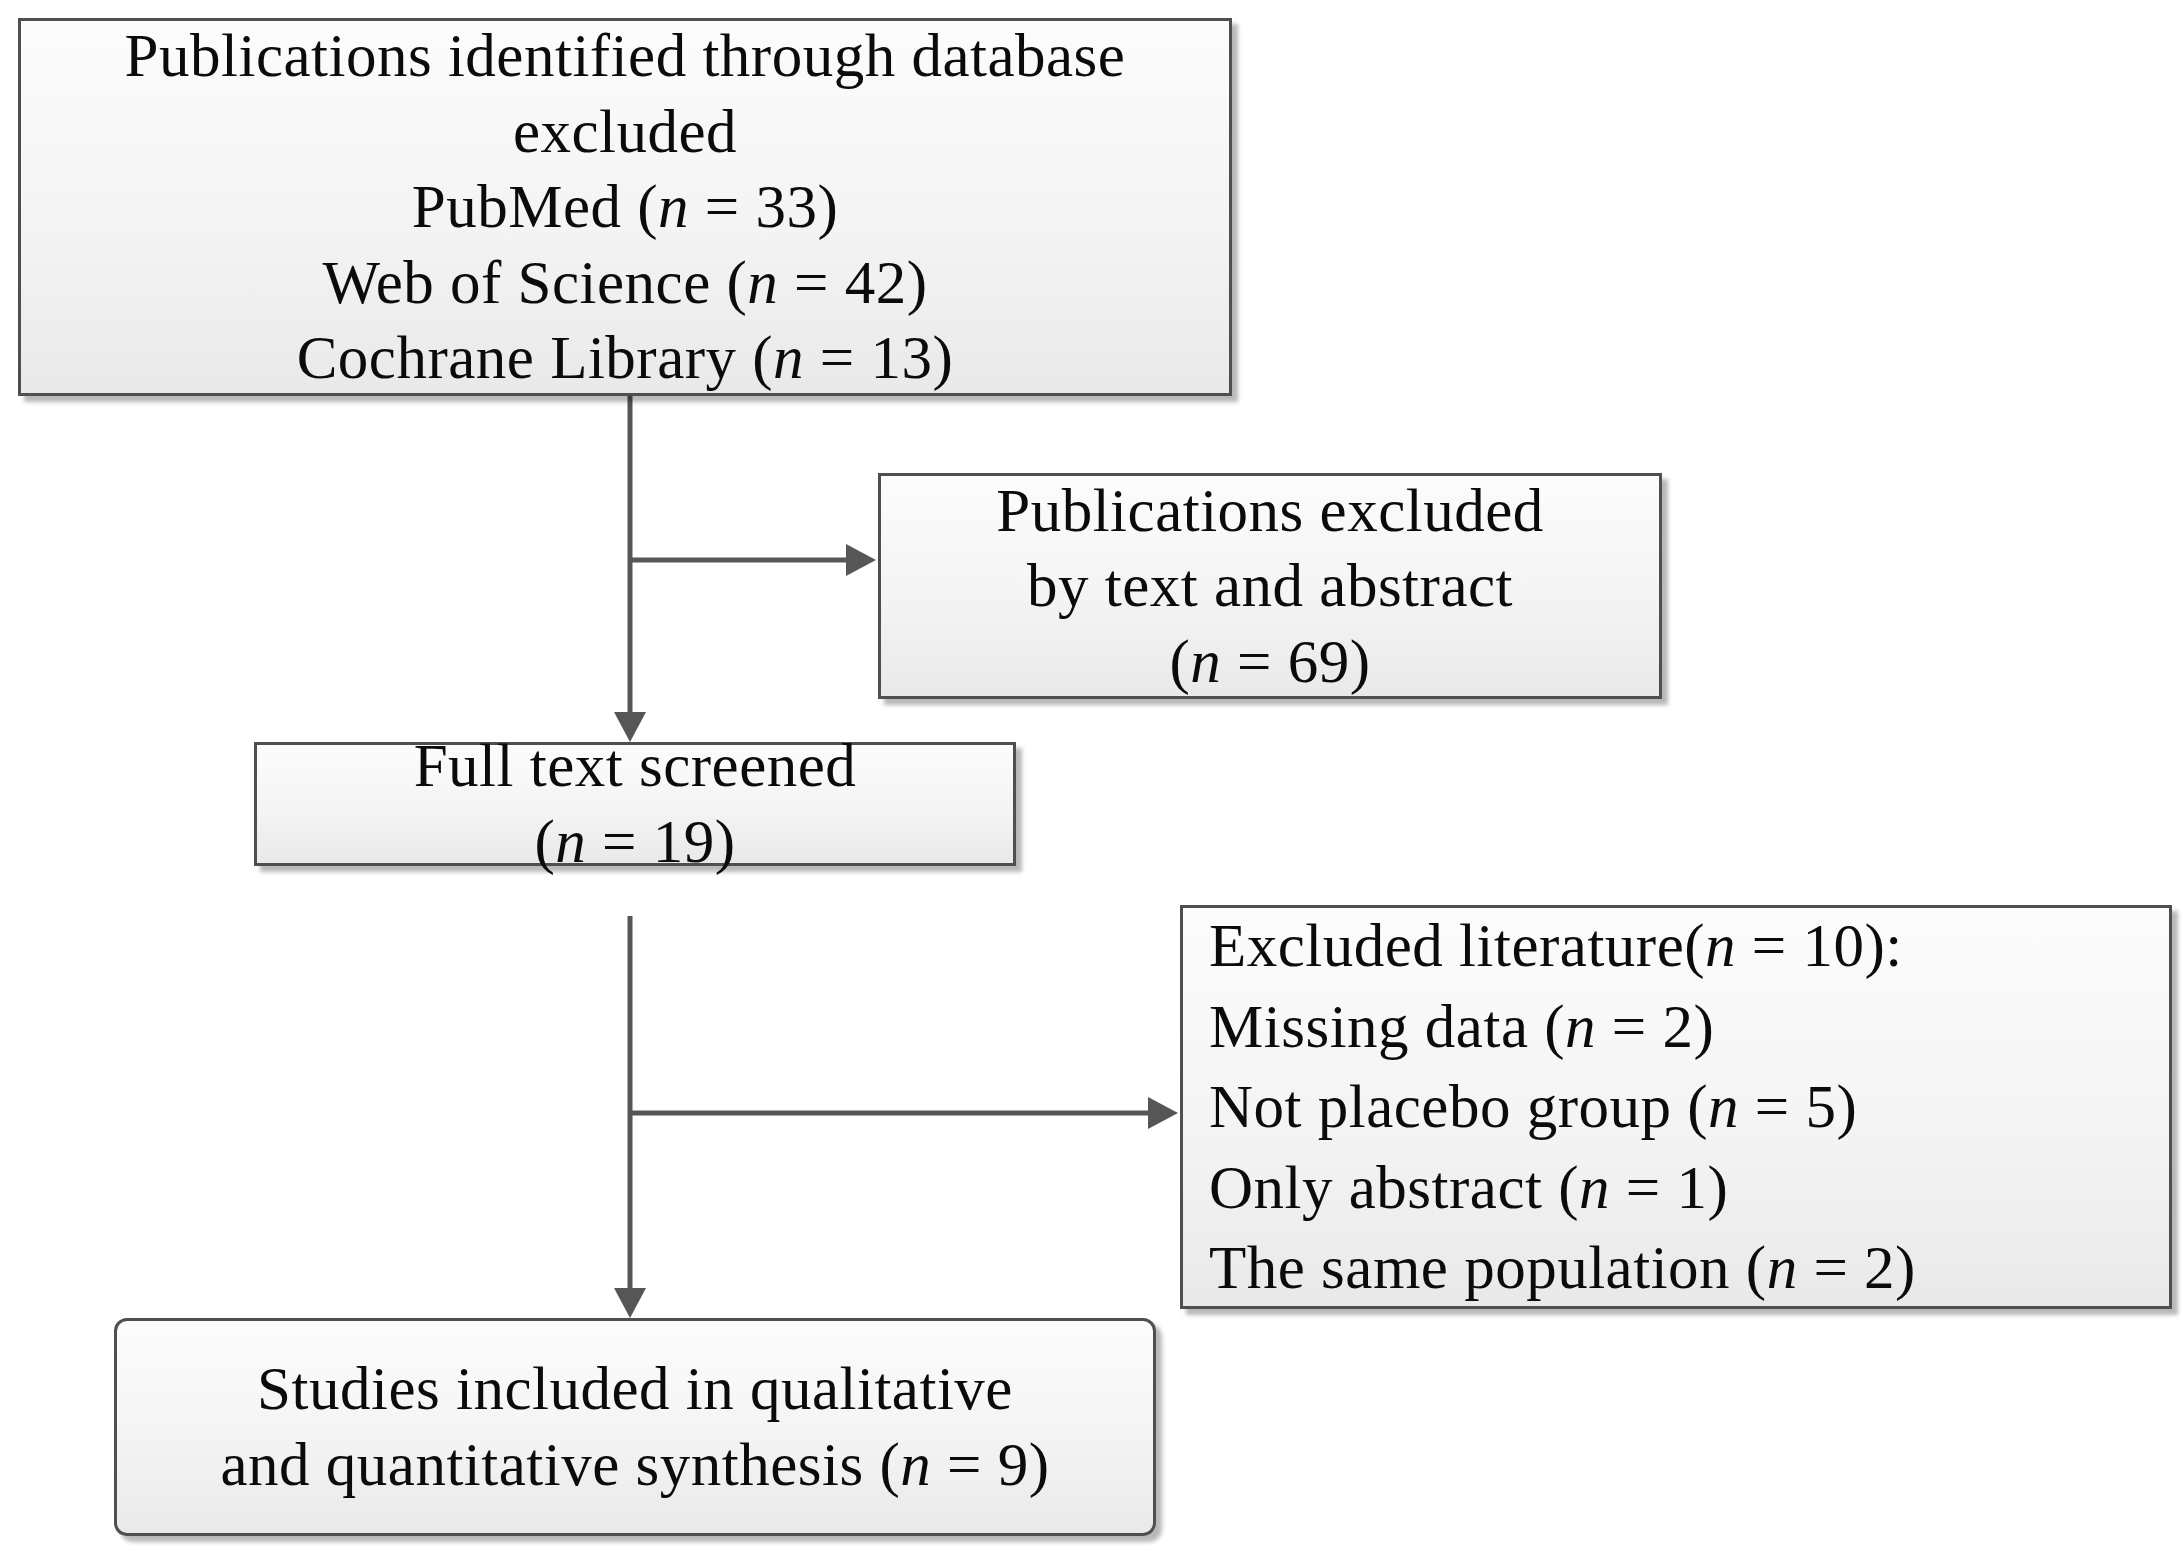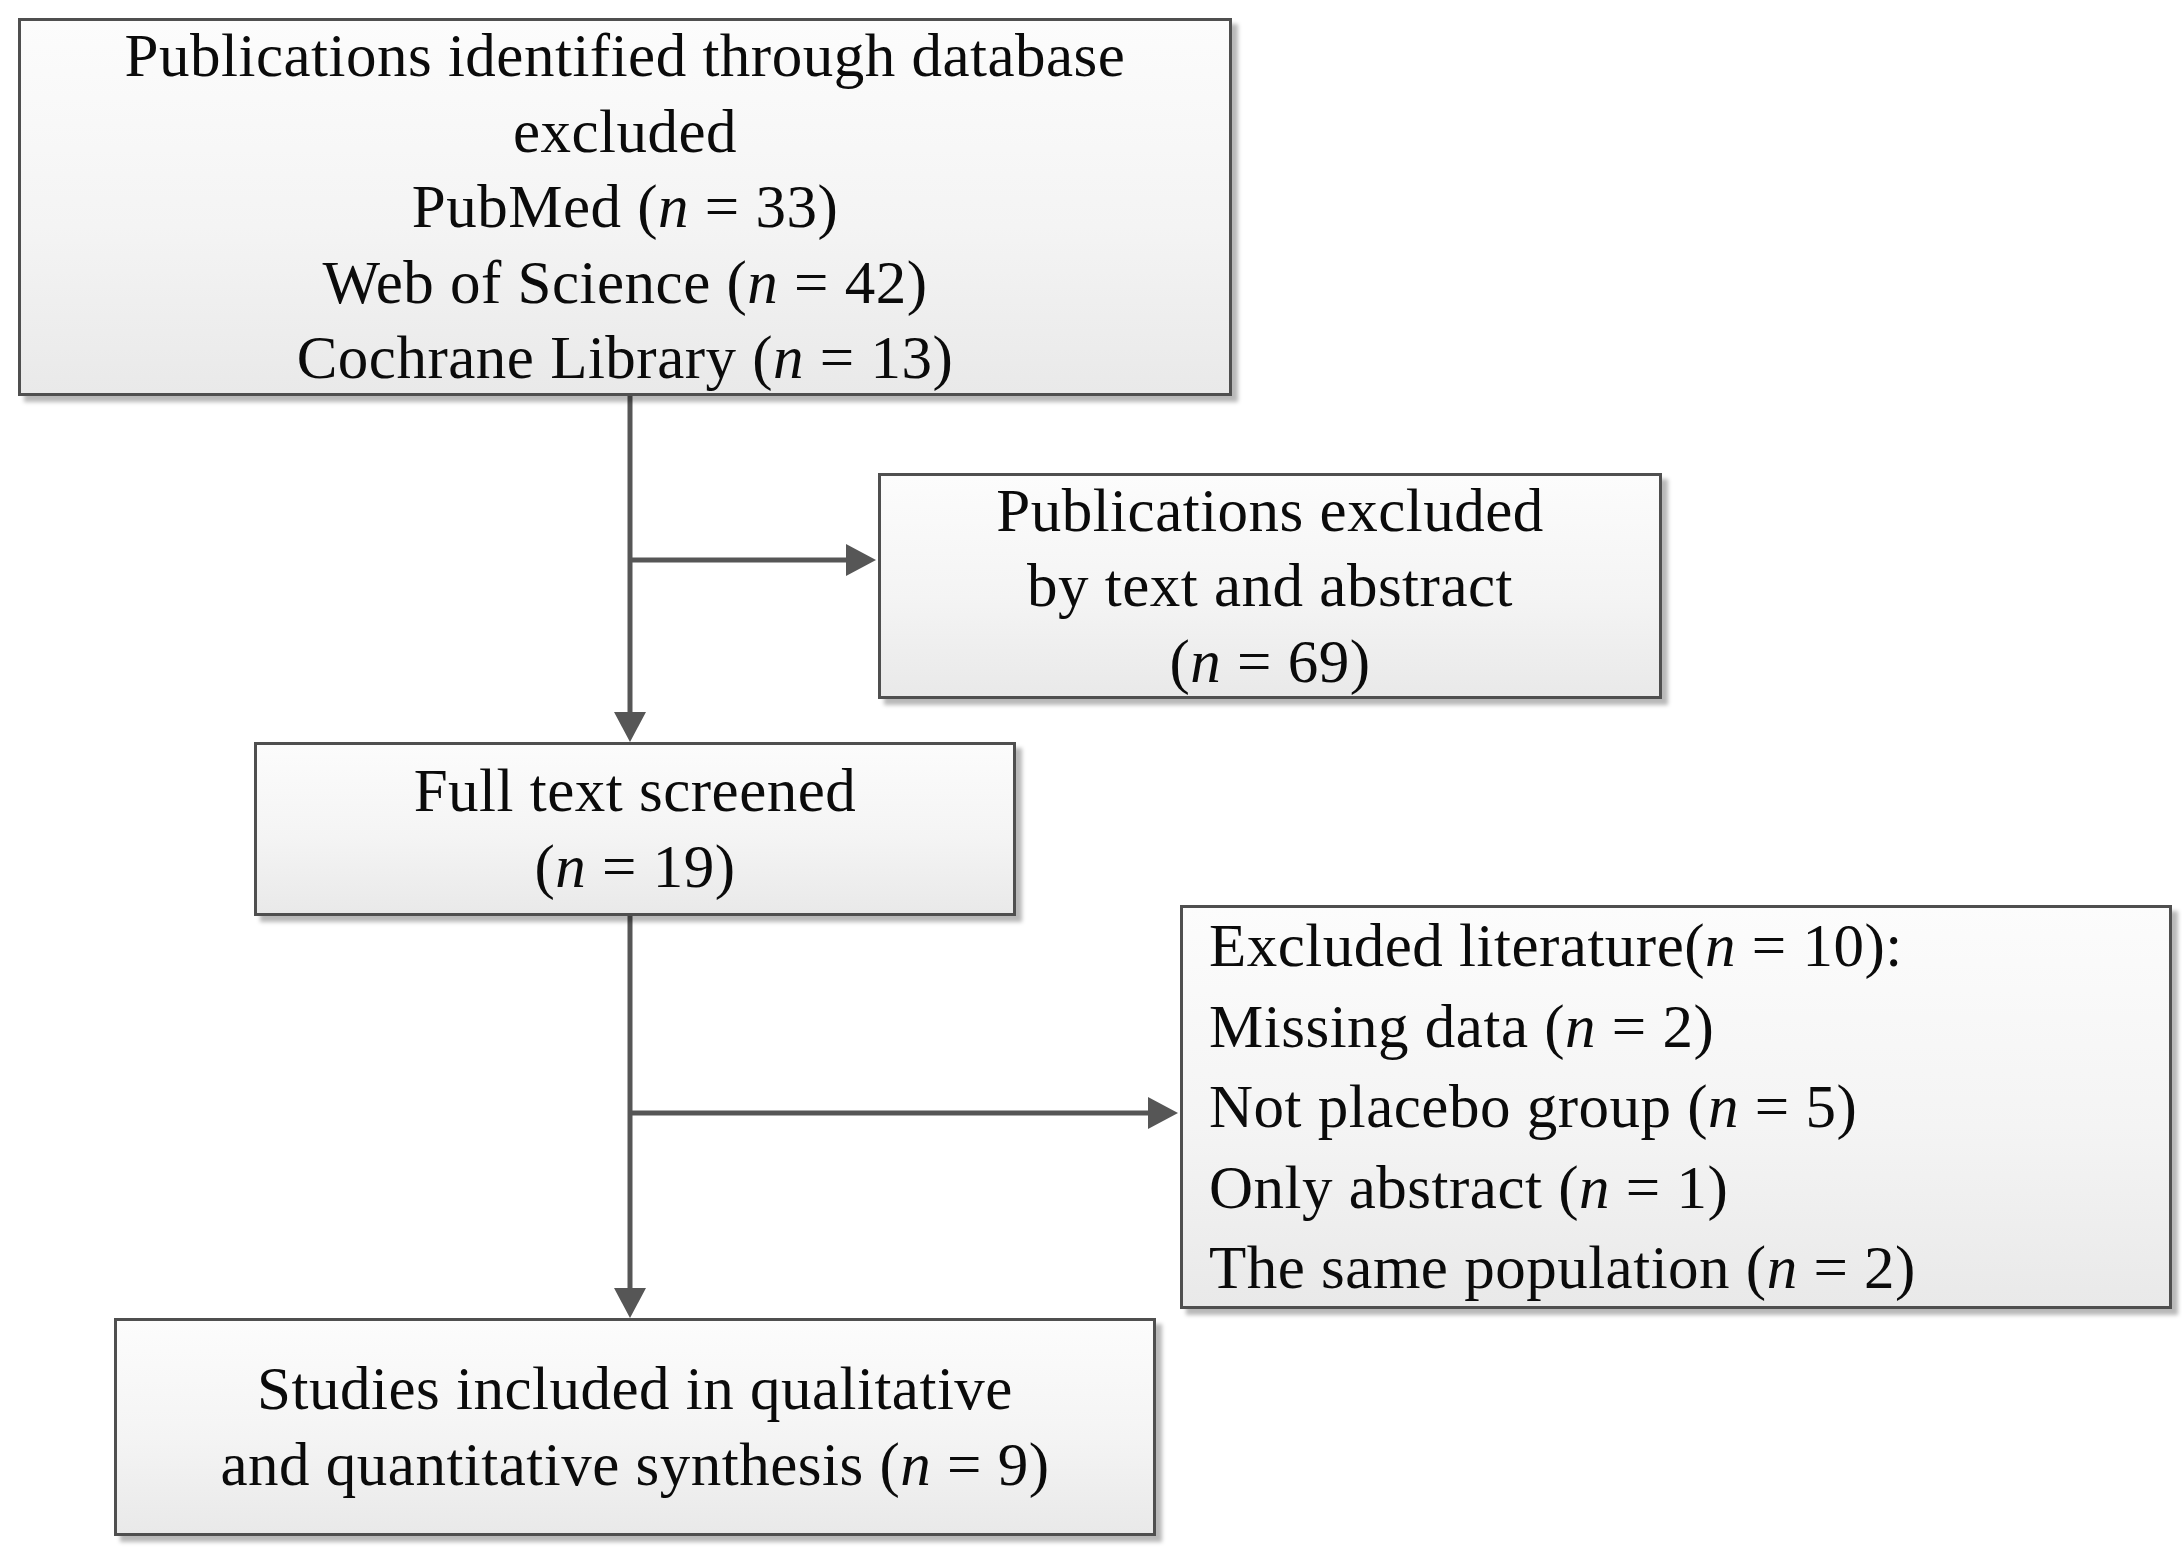--- a/index.html
+++ b/index.html
@@ -30,23 +30,23 @@
     font-size:61px;line-height:1.24;letter-spacing:0.5px;
     z-index:2;
     text-align:left;
   }
   .fbox.left-align{align-items:flex-start;text-align:left;padding-left:26px;padding-right:10px;justify-content:space-between;}
   .bline{white-space:nowrap;}
   .bline i{font-style:italic;}
   
   #box-identification{left:18px;top:18px;width:1214px;height:378px;}
   #box-excluded-title-abstract{left:878px;top:473px;width:784px;height:226px;}
-  #box-full-text{left:254px;top:742px;width:762px;height:174px;}
+  #box-full-text{left:254px;top:742px;width:762px;height:124px;}
   #box-excluded-literature{left:1180px;top:905px;width:992px;height:404px;}
-  #box-included{left:114px;top:1318px;width:1042px;height:218px;}
+  #box-included{left:114px;top:1318px;width:1042px;height:218px;border-radius:13px;}
 </style>
 </head>
 <body>
 
 <div class="canvas">
 
   <svg class="arrows" viewBox="0 0 2182 1553" xmlns="http://www.w3.org/2000/svg">
 
     <line x1="630" y1="396" x2="630" y2="716" stroke="var(--line-color)" stroke-width="5"></line>
     <polygon points="630,742 614,712 646,712" fill="var(--line-color)"></polygon>

